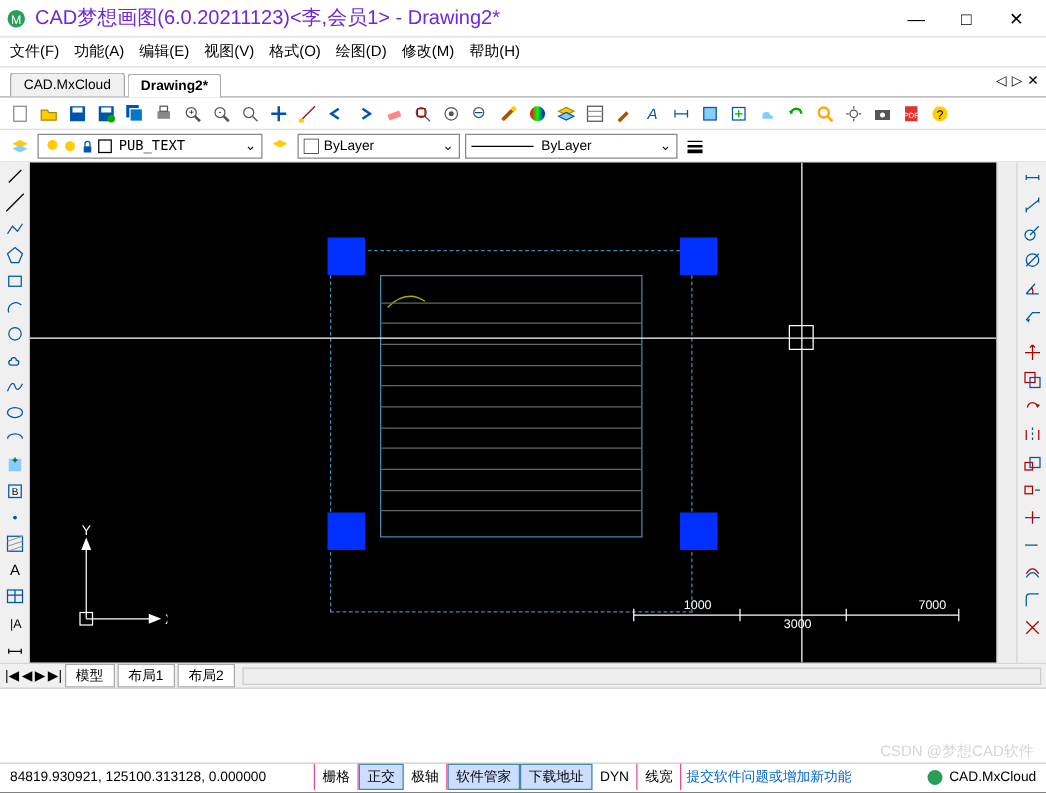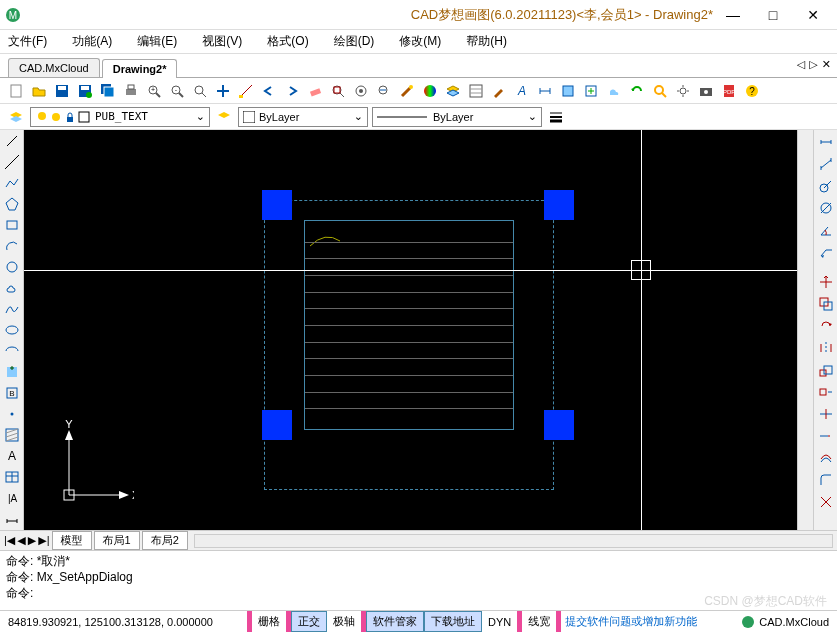--- a/index.html
+++ b/index.html
@@ -1,22 +1,22 @@
 <!DOCTYPE html>
 <html><head>
 <meta charset="utf-8">
 <style>
 * { margin: 0; padding: 0; box-sizing: border-box; font-family: "Microsoft YaHei", SimSun, Arial, sans-serif; }
 body { background: #fff; font-size: 12px; overflow: hidden; width: 837px; height: 634px; }
 .titlebar { height: 30px; display: flex; align-items: center; padding: 0 4px; border-bottom: 1px solid #ddd; }
 .titlebar .icon { width: 18px; height: 18px; margin-right: 6px; }
-.titlebar .title { flex: 1; font-size: 13px; color: #a16207; text-align: right; }
+.titlebar .title { flex: 1; font-size: 16px; color: #6d28d9; }
 .winbtns { display: flex; }
 .winbtn { width: 40px; height: 28px; display: flex; align-items: center; justify-content: center; font-size: 14px; cursor: pointer; }
-.menubar { height: 24px; display: flex; align-items: center; padding: 2px 8px; gap: 25px; border-bottom: 1px solid #ddd; }
+.menubar { height: 24px; display: flex; align-items: center; padding: 2px 8px; gap: 12px; border-bottom: 1px solid #ddd; }
 .menubar span { cursor: pointer; font-size: 12px; }
 .tabs { height: 24px; display: flex; align-items: flex-end; padding: 0 8px; position: relative; border-bottom: 1px solid #aaa; }
 .tab { padding: 3px 10px; border: 1px solid #aaa; border-bottom: none; background: #f0f0f0; margin-right: 2px; font-size: 11px; cursor: pointer; border-radius: 3px 3px 0 0; }
 .tab.active { background: #fff; font-weight: bold; position: relative; top: 1px; }
 .tabs .nav { position: absolute; right: 6px; top: 4px; font-size: 11px; display: flex; gap: 4px; }
 .toolbar { height: 26px; display: flex; align-items: center; padding: 2px 6px; gap: 3px; border-bottom: 1px solid #ddd; }
 .tbtn { width: 20px; height: 20px; display: flex; align-items: center; justify-content: center; cursor: pointer; border: 1px solid transparent; }
 .proprow { height: 26px; display: flex; align-items: center; padding: 2px 6px; gap: 4px; border-bottom: 1px solid #ddd; }
 .propsel { border: 1px solid #888; height: 20px; display: flex; align-items: center; padding: 0 4px; font-size: 11px; background: #fff; cursor: pointer; }
 .propsel .arrow { margin-left: auto; padding-left: 6px; }
@@ -30,21 +30,21 @@
 .bottabs { height: 20px; display: flex; align-items: center; background: #f0f0f0; border-top: 1px solid #ccc; font-size: 11px; padding: 0 4px; gap: 2px; }
 .bottab { padding: 1px 8px; border: 1px solid #aaa; background: #fff; cursor: pointer; }
 .hscroll { flex: 1; height: 14px; background: #eee; margin-left: 4px; border: 1px solid #ccc; }
 .cmdarea { height: 60px; border-top: 1px solid #ccc; display: flex; }
 .cmdlines { flex: 1; font-family: SimSun, monospace; font-size: 12px; padding: 2px 6px; background: #fff; }
 .cmdlines div { line-height: 16px; }
 .adbox { width: 200px; border-left: 1px solid #ccc; padding: 4px 6px; font-size: 11px; }
 .adbox .r1 { color: #d00; }
 .adbox .r2 { color: #06c; }
 .statusbar { height: 22px; display: flex; align-items: center; border-top: 1px solid #ccc; font-size: 11px; padding: 0 2px; gap: 0; }
-.statusbar .cell { padding: 0 6px; border-right: 5px solid #ec4899; height: 100%; display: flex; align-items: center; cursor: pointer; }
+.statusbar .cell { padding: 0 6px; border-right: 1px solid #ec4899; height: 100%; display: flex; align-items: center; cursor: pointer; }
 .statusbar .cell.active { background: #cdf; border: 1px solid #48a; }
 .statusbar .link { color: #06c; padding: 0 4px; }
 .grip { width: 30px; height: 30px; background: #0030ff; position: absolute; }
 .crosshair-h { position: absolute; height: 1px; background: #fff; left: 0; right: 0; }
 .crosshair-v { position: absolute; width: 1px; background: #fff; top: 0; bottom: 0; }
 .pickbox { position: absolute; width: 20px; height: 20px; border: 1px solid #fff; }
 .ucs { position: absolute; left: 30px; bottom: 20px; }
 .scalebar { position: absolute; right: 20px; bottom: 20px; color: #fff; font-size: 10px; }
 .hatch { position: absolute; border: 1px solid #48a; }
 .hatch .line { position: absolute; height: 1px; background: #666; left: 0; right: 0; }
@@ -482,20 +482,32 @@
       <svg class="ucs" width="80" height="90">
         <line x1="15" y1="75" x2="15" y2="15" stroke="#fff"></line>
           <path d="M15 10 L11 20 L19 20 z" fill="#fff"></path>
         <line x1="15" y1="75" x2="70" y2="75" stroke="#fff"></line>
           <path d="M75 75 L65 71 L65 79 z" fill="#fff"></path>
         <rect x="10" y="70" width="10" height="10" fill="none" stroke="#fff"></rect>
         <text x="15" y="8" fill="#fff" font-size="11" text-anchor="middle">Y</text>
         <text x="78" y="79" fill="#fff" font-size="11">X</text>
       </svg>
 
+      <div class="scalebar">
+        <svg width="280" height="30">
+          <text x="50" y="10" fill="#fff" font-size="10">1000</text>
+          <text x="130" y="25" fill="#fff" font-size="10">3000</text>
+          <text x="260" y="10" fill="#fff" font-size="10" text-anchor="end">7000</text>
+          <line x1="10" y1="15" x2="270" y2="15" stroke="#fff"></line>
+          <line x1="10" y1="10" x2="10" y2="20" stroke="#fff"></line>
+          <line x1="95" y1="10" x2="95" y2="20" stroke="#fff"></line>
+          <line x1="180" y1="10" x2="180" y2="20" stroke="#fff"></line>
+          <line x1="270" y1="10" x2="270" y2="20" stroke="#fff"></line>
+        </svg>
+      </div>
     </div>
     <div class="vscroll"></div>
   </div>
 
   <div class="righttools">
     <div class="vtbtn">
         <svg width="16" height="16">
           <path d="M3 8h10M3 6v4M13 6v4" stroke="#05a"></path>
         </svg>
       </div>
@@ -602,25 +614,20 @@
   <span>◀</span>
   <span>▶</span>
   <span>▶|</span>
   <div class="bottab">模型</div>
   <div class="bottab">布局1</div>
   <div class="bottab">布局2</div>
   <div class="hscroll"></div>
 </div>
 
 <div class="cmdarea">
-  <div class="cmdlines">
-    <div>命令:  *取消*</div>
-    <div>命令: Mx_SetAppDialog</div>
-    <div>命令:</div>
-  </div>
 </div>
 
 <div class="statusbar">
   <div class="cell" style="width:250px">84819.930921,  125100.313128,  0.000000</div>
   <div class="cell">栅格</div>
   <div class="cell active">正交</div>
   <div class="cell">极轴</div>
   <div class="cell active">软件管家</div>
   <div class="cell active">下载地址</div>
   <div class="cell">DYN</div>

